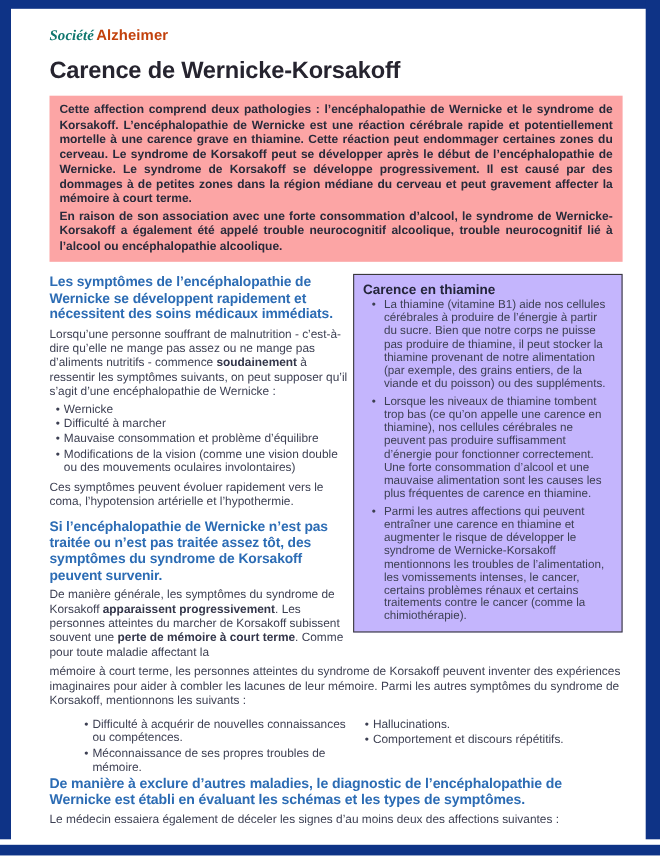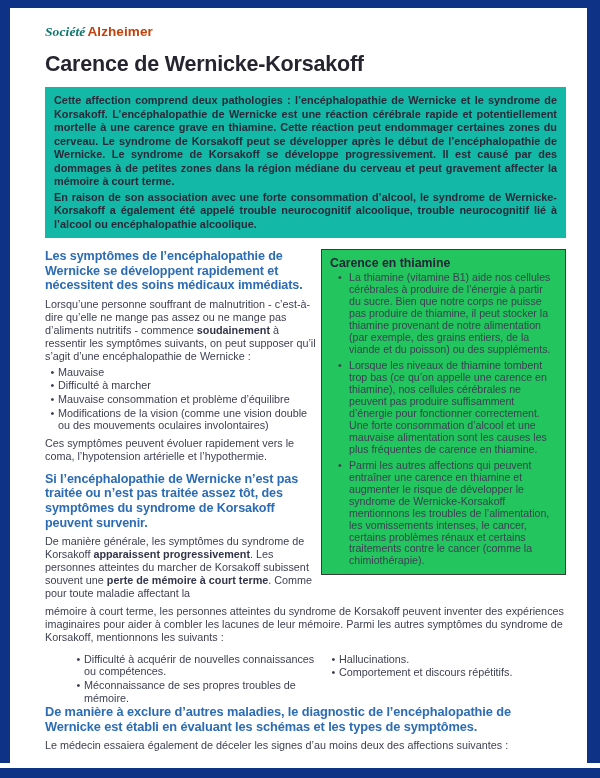--- a/index.html
+++ b/index.html
@@ -15,39 +15,39 @@
     position:absolute;left:10px;top:8px;right:13px;bottom:15px;
     padding:16px 21px 0 35px;overflow:hidden;color:#3c3f52;
   }
   .logo{font-size:13.5px;letter-spacing:0.1px;}
   .logo .societe{font-family:"Liberation Serif",serif;font-style:italic;color:#0f766e;font-weight:600;}
   .logo .alz{color:#c2410c;font-weight:bold;margin-left:2px;}
   h1.title{
     margin:12px 0 0 0;font-size:21.5px;font-weight:bold;color:#26242f;letter-spacing:-0.2px;
   }
   .intro-box{
-    margin-top:10px;background:#14b8a6;padding:7px 9px;
+    margin-top:10px;background:#fca5a5;padding:7px 9px;
     font-size:10.9px;font-weight:bold;color:#272a3a;line-height:1.24;text-align:justify;
   }
   .intro-box p{margin:0 0 2px 0;}
   .intro-box p:last-child{margin-bottom:0;}
   .cols{display:flex;margin-top:11px;gap:4px;}
   .col-left{width:272px;flex:0 0 272px;}
   .col-right{flex:1;}
   .blue-head{
     margin:0;font-size:12.6px;font-weight:bold;color:#2c6cb4;line-height:1.16;letter-spacing:-0.1px;
   }
   .body-p{margin:5px 0 0 0;font-size:10.8px;line-height:1.2;}
   .body-p b{color:#33364a;}
   .blist{margin:3px 0 0 2px;}
   .blist .bullet-item{display:flex;font-size:10.8px;line-height:1.17;margin:0 0 1px 0;}
   .blist .dot{flex:0 0 11px;text-align:center;}
   .mt8{margin-top:9px;}
   .tbox{
-    border:1.5px solid #3a3a3a;background:#22c55e;padding:6px 8px 7px 8px;
+    border:1.5px solid #3a3a3a;background:#c4b5fd;padding:6px 8px 7px 8px;
   }
   .tbox-title{font-size:12.3px;font-weight:bold;color:#23253a;margin:0 0 2px 0;}
   .tbox .bullet-item{display:flex;font-size:10.6px;line-height:1.13;margin:0 0 4px 8px;}
   .tbox .dot{flex:0 0 11px;text-align:left;}
   .tbox .bullet-item:last-child{margin-bottom:0;}
   .continuation{margin:5px 0 0 0;font-size:10.8px;line-height:1.2;}
   .two-col{display:flex;margin:9px 0 0 28px;}
   .two-col .tc-left{width:255px;flex:0 0 255px;}
   .two-col .tc-right{flex:1;}
   .two-col .bullet-item{display:flex;font-size:10.8px;line-height:1.17;margin-bottom:1px;}
@@ -76,21 +76,21 @@
       <p>En raison de son association avec une forte consommation d’alcool, le syndrome de Wernicke-Korsakoff a également été appelé trouble neurocognitif alcoolique, trouble neurocognitif lié à l’alcool ou encéphalopathie alcoolique.</p>
     </div>
 
     <div class="cols">
       <div class="col-left">
         <h2 class="blue-head">Les symptômes de l’encéphalopathie de Wernicke se développent rapidement et nécessitent des soins médicaux immédiats.</h2>
         <p class="body-p"><span>Lorsqu’une personne souffrant de malnutrition - c’est-à-dire qu’elle ne mange pas assez ou ne mange pas d’aliments nutritifs - commence </span><b>soudainement</b><span> à ressentir les symptômes suivants, on peut supposer qu’il s’agit d’une encéphalopathie de Wernicke :</span></p>
         <div class="blist">
             <div class="bullet-item">
               <span class="dot">•</span>
-              <span>Mauvaise</span>
+              <span>Wernicke</span>
             </div>
             <div class="bullet-item">
               <span class="dot">•</span>
               <span>Difficulté à marcher</span>
             </div>
             <div class="bullet-item">
               <span class="dot">•</span>
               <span>Mauvaise consommation et problème d’équilibre</span>
             </div>
             <div class="bullet-item">

